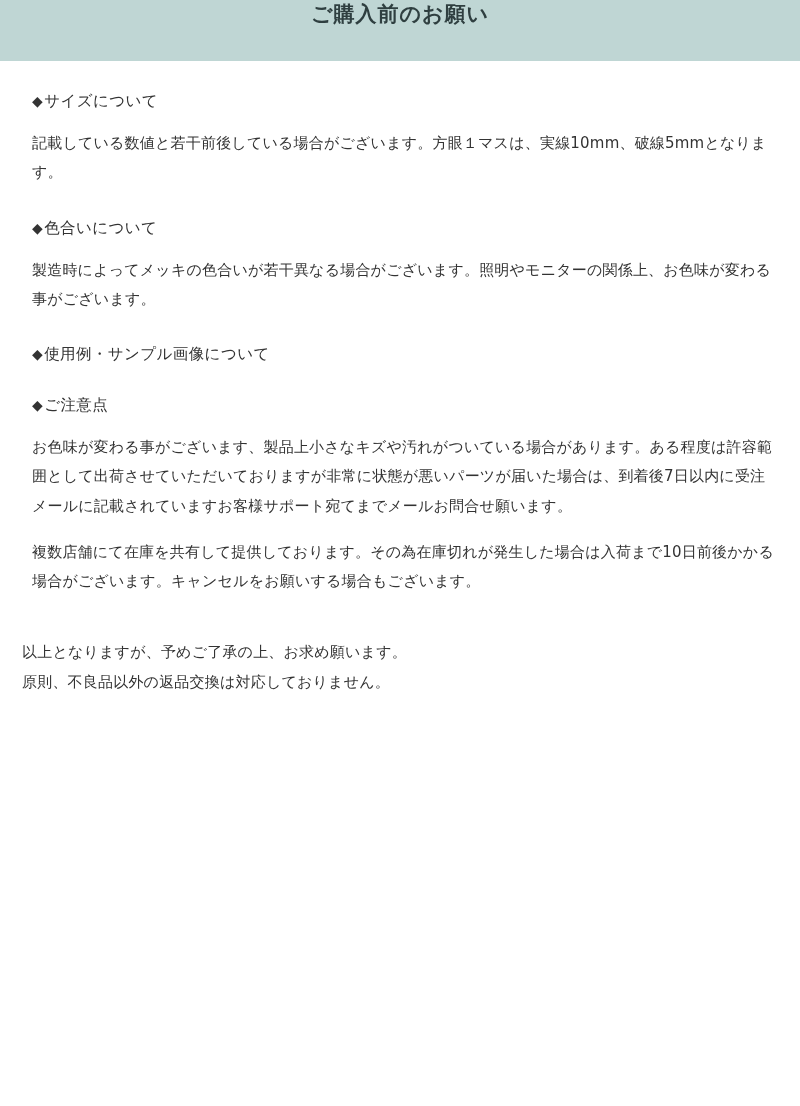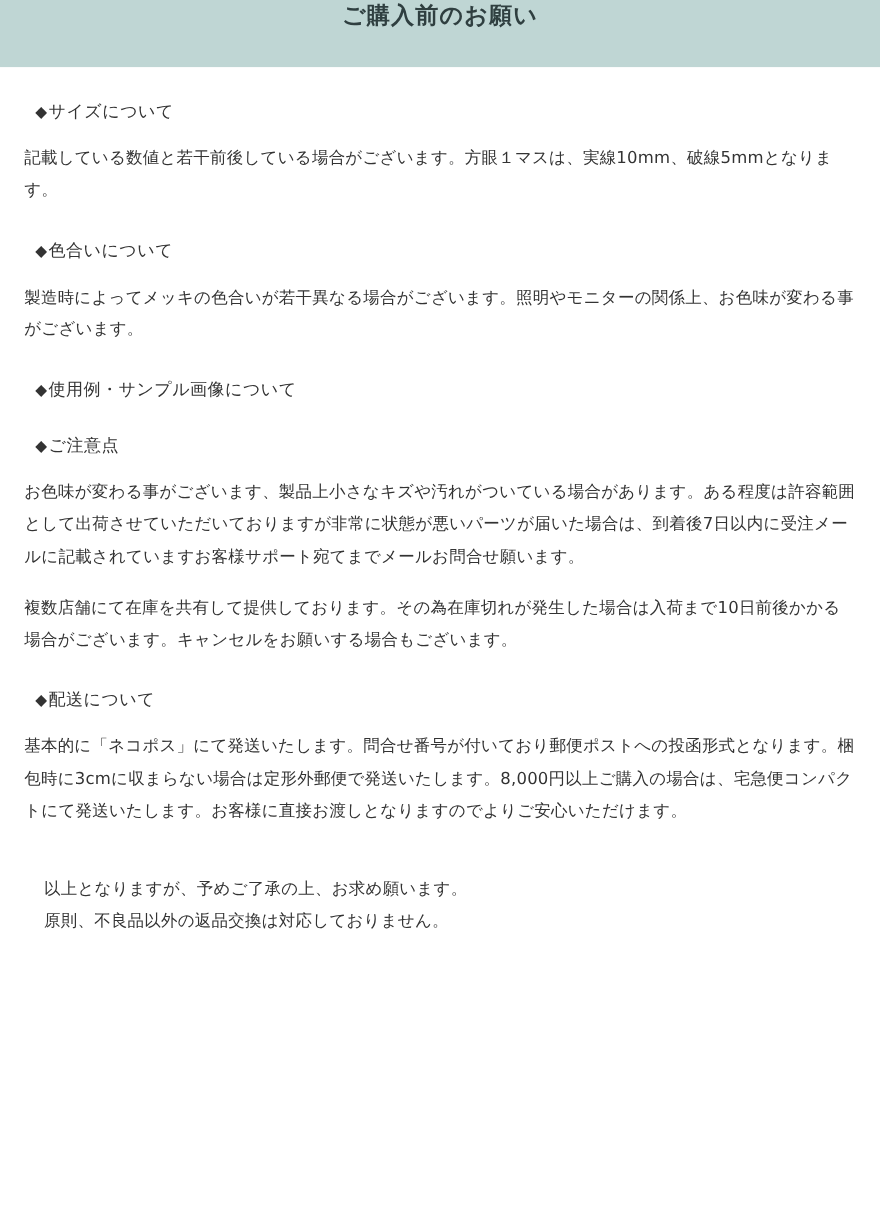--- a/index.html
+++ b/index.html
@@ -44,33 +44,32 @@
     letter-spacing: 0.4px;
   }
   .section-heading .diamond {
     font-size: 14px;
     margin-right: 1px;
   }
   .section-body {
     font-size: 15px;
     line-height: 1.95;
     color: #333333;
-    margin: 17px 0 0 0;
+    margin: 17px 0 0 10px;
     letter-spacing: 0.2px;
   }
   .closing {
     font-size: 15px;
     line-height: 1.95;
     color: #333333;
     margin: 42px 0 0 0;
     letter-spacing: 0.2px;
   }
   .closing .line {
     display: block;
-    margin-left: 18px;
   }
 </style>
 </head>
 <body>
 
 <div class="page">
 
   <div class="header-bar" style="background: rgb(191, 214, 212);">
     <div class="header-title">ご購入前のお願い</div>
   </div>
@@ -101,26 +100,20 @@
       <div class="section-heading">
         <span class="diamond">◆</span><span>ご注意点</span>
       </div>
       <div class="section-body">お色味が変わる事がございます、製品上小さなキズや汚れがついている場合があります。ある程度は許容範囲として出荷させていただいておりますが非常に状態が悪いパーツが届いた場合は、到着後7日以内に受注メールに記載されていますお客様サポート宛てまでメールお問合せ願います。</div>
     </div>
 
     <div class="section">
       <div class="section-body">複数店舗にて在庫を共有して提供しております。その為在庫切れが発生した場合は入荷まで10日前後かかる場合がございます。キャンセルをお願いする場合もございます。</div>
     </div>
 
-    <div class="section">
-      <div class="section-heading">
-        <span class="diamond">◆</span><span>配送について</span>
-      </div>
-      <div class="section-body">基本的に「ネコポス」にて発送いたします。問合せ番号が付いており郵便ポストへの投函形式となります。梱包時に3cmに収まらない場合は定形外郵便で発送いたします。8,000円以上ご購入の場合は、宅急便コンパクトにて発送いたします。お客様に直接お渡しとなりますのでよりご安心いただけます。</div>
-    </div>
 
     <div class="closing">
       <span class="line">以上となりますが、予めご了承の上、お求め願います。</span>
       <span class="line">原則、不良品以外の返品交換は対応しておりません。</span>
     </div>
 
   </div>
 </div>
 
 </body></html>

